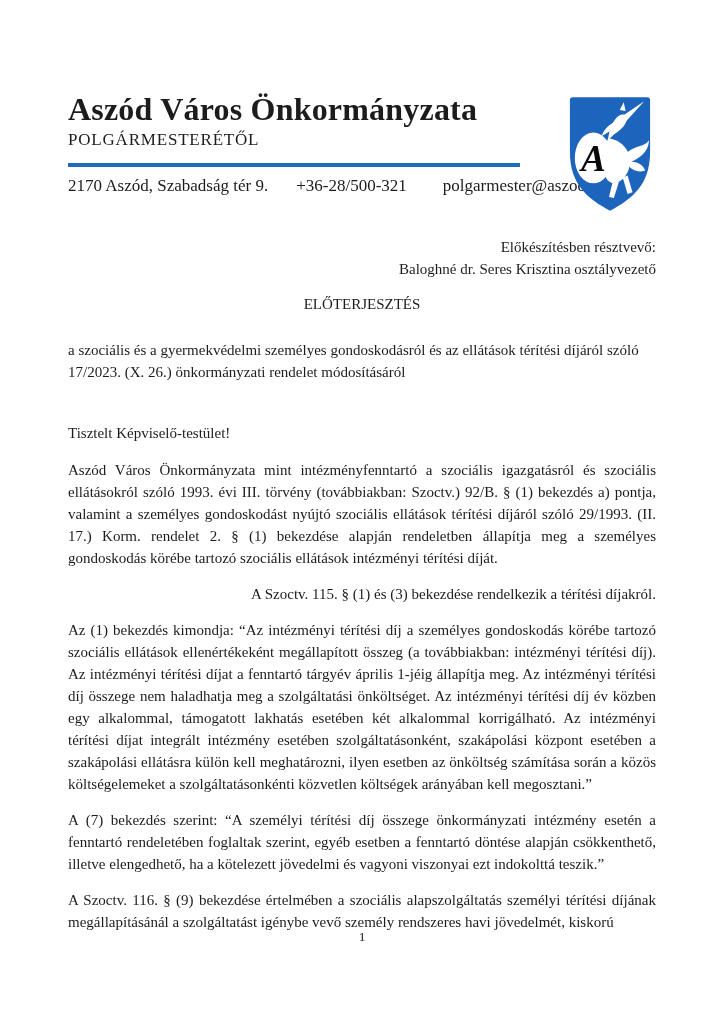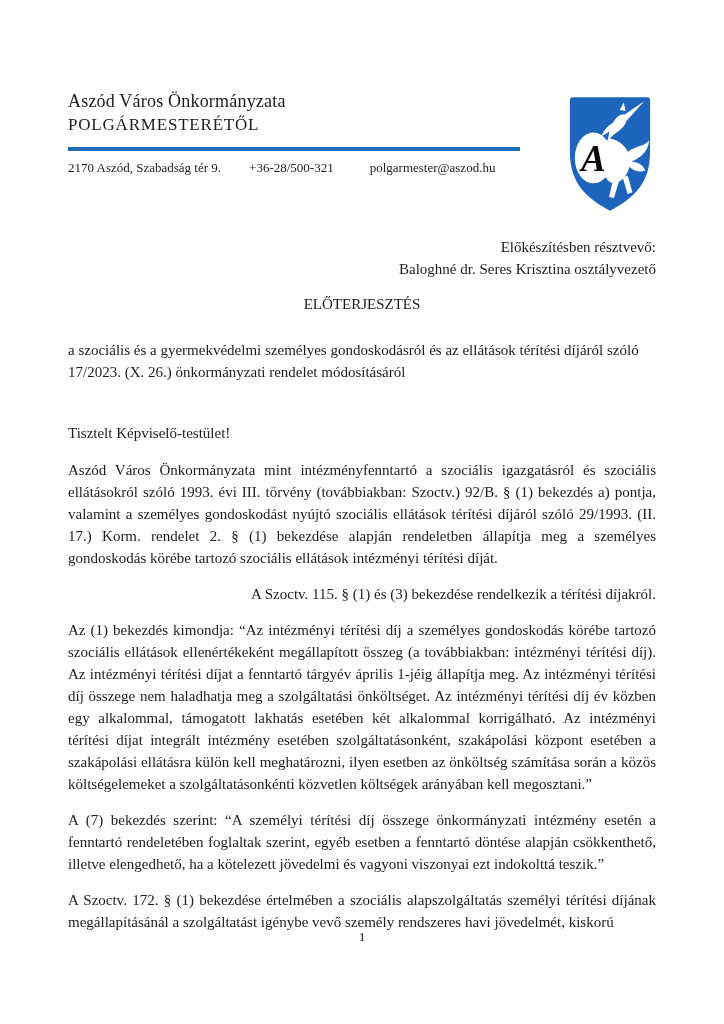--- a/index.html
+++ b/index.html
@@ -8,30 +8,30 @@
     position: relative;
     font-family: "Liberation Serif", "DejaVu Serif", serif;
     color: #1c1c1c;
     overflow: hidden;
   }
   .page { position: absolute; inset: 0; background: #ffffff; }
 
   
   .letterhead { position: absolute; left: 68px; right: 68px; top: 92px; }
   .org-title {
-    font-size: 18px; font-weight: normal; line-height: 1.1;
+    font-size: 32px; font-weight: bold; line-height: 1.1;
     letter-spacing: 0.2px; white-space: nowrap;
   }
   .office-title {
     font-size: 17px; line-height: 1.2; margin-top: 3px;
     letter-spacing: 0.8px; white-space: nowrap;
   }
   .rule { width: 452px; height: 4px; margin-top: 12px; background: #1f6cb8; }
   .contact-row {
-    margin-top: 9px; font-size: 13px; white-space: nowrap;
+    margin-top: 9px; font-size: 17px; white-space: nowrap;
     display: flex; align-items: center;
   }
   .contact-row .gap1 { margin-left: 28px; }
   .contact-row .gap2 { margin-left: 36px; }
 
   .crest { position: absolute; top: 93px; right: 70px; width: 88px; height: 122px; }
 
   
   .doc-body {
     position: absolute; left: 68px; right: 68px; top: 236px;
@@ -104,18 +104,18 @@
 
     <div class="kicker">ELŐTERJESZTÉS</div>
     <div class="subject">a szociális és a gyermekvédelmi személyes gondoskodásról és az ellátások térítési díjáról szóló 17/2023. (X. 26.) önkormányzati rendelet módosításáról</div>
 
     <div class="salutation">Tisztelt Képviselő-testület!</div>
 
     <p class="para first">Aszód Város Önkormányzata mint intézményfenntartó a szociális igazgatásról és szociális ellátásokról szóló 1993. évi III. törvény (továbbiakban: Szoctv.) 92/B. § (1) bekezdés a) pontja, valamint a személyes gondoskodást nyújtó szociális ellátások térítési díjáról szóló 29/1993. (II. 17.) Korm. rendelet 2. § (1) bekezdése alapján rendeletben állapítja meg a személyes gondoskodás körébe tartozó szociális ellátások intézményi térítési díját.</p>
     <p class="para short">A Szoctv. 115. § (1) és (3) bekezdése rendelkezik a térítési díjakról.</p>
     <p class="para">Az (1) bekezdés kimondja: “Az intézményi térítési díj a személyes gondoskodás körébe tartozó szociális ellátások ellenértékeként megállapított összeg (a továbbiakban: intézményi térítési díj). Az intézményi térítési díjat a fenntartó tárgyév április 1-jéig állapítja meg. Az intézményi térítési díj összege nem haladhatja meg a szolgáltatási önköltséget. Az intézményi térítési díj év közben egy alkalommal, támogatott lakhatás esetében két alkalommal korrigálható. Az intézményi térítési díjat integrált intézmény esetében szolgáltatásonként, szakápolási központ esetében a szakápolási ellátásra külön kell meghatározni, ilyen esetben az önköltség számítása során a közös költségelemeket a szolgáltatásonkénti közvetlen költségek arányában kell megosztani.”</p>
     <p class="para">A (7) bekezdés szerint: “A személyi térítési díj összege önkormányzati intézmény esetén a fenntartó rendeletében foglaltak szerint, egyéb esetben a fenntartó döntése alapján csökkenthető, illetve elengedhető, ha a kötelezett jövedelmi és vagyoni viszonyai ezt indokolttá teszik.”</p>
-    <p class="para">A Szoctv. 172. § (1) bekezdése értelmében a szociális alapszolgáltatás személyi térítési díjának megállapításánál a szolgáltatást igénybe vevő személy rendszeres havi jövedelmét, kiskorú</p>
+    <p class="para">A Szoctv. 116. § (9) bekezdése értelmében a szociális alapszolgáltatás személyi térítési díjának megállapításánál a szolgáltatást igénybe vevő személy rendszeres havi jövedelmét, kiskorú</p>
   </div>
 
   <div class="page-number">1</div>
 
 </div>
 
 </body></html>

